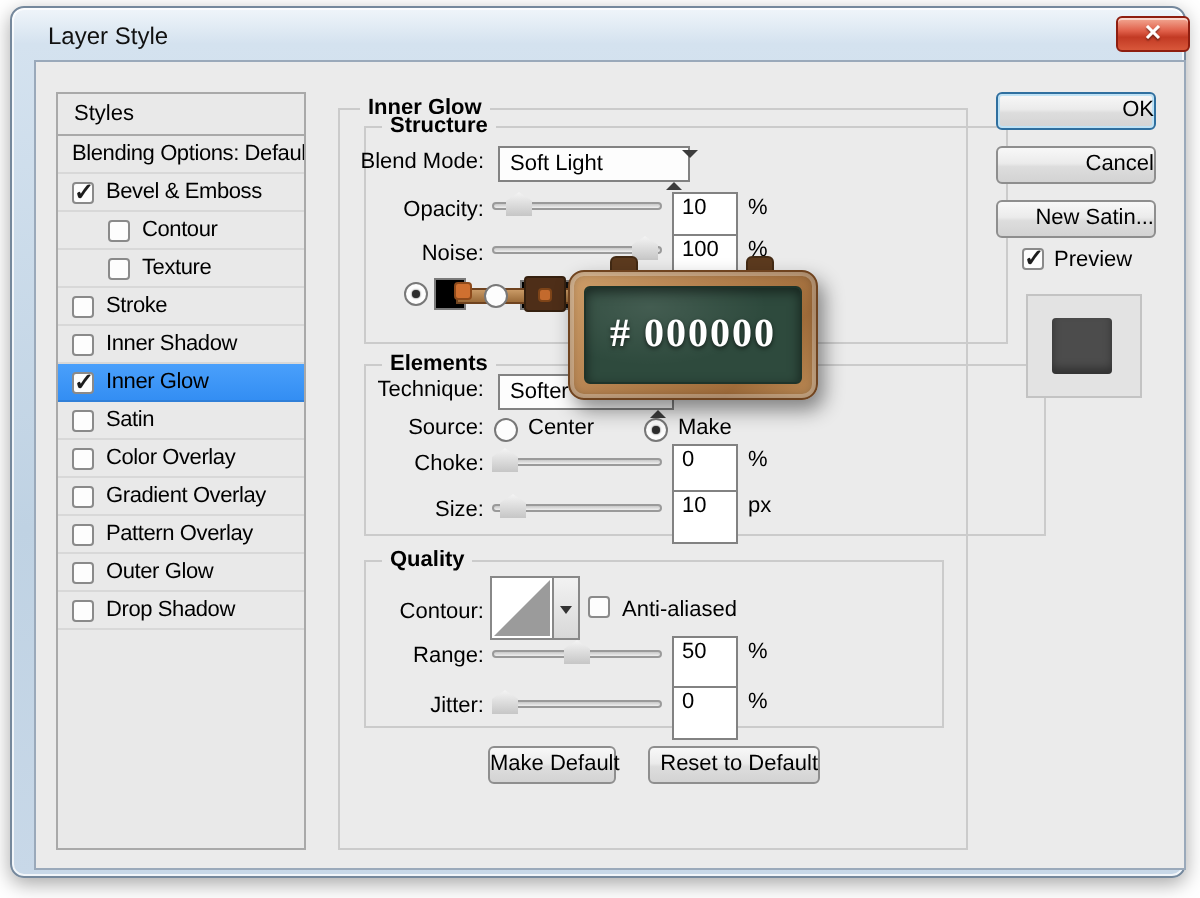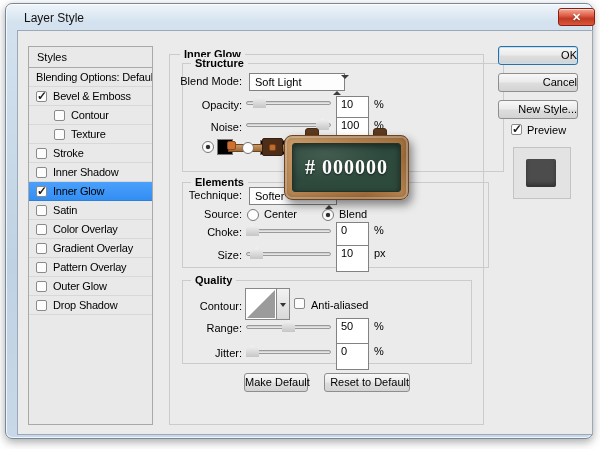--- a/index.html
+++ b/index.html
@@ -136,21 +136,21 @@
           <span class="slabel">Drop Shadow</span>
         </div>
       </div>
 
     <div class="fs" style="left:163px;top:50px;width:315px;height:371px;">
       <span class="legend" style="left:10px;top:-7px;">Inner Glow</span>
     </div>
     <div class="fs" style="left:176px;top:59px;width:322px;height:109px;">
       <span class="legend" style="left:8px;top:-7px;">Structure</span>
     </div>
-    <div class="fs" style="left:176px;top:178px;width:307px;height:86px;">
+    <div class="fs" style="left:176px;top:178px;width:341px;height:86px;">
       <span class="legend" style="left:8px;top:-7px;">Elements</span>
     </div>
     <div class="fs" style="left:176px;top:276px;width:290px;height:84px;">
       <span class="legend" style="left:8px;top:-7px;">Quality</span>
     </div>
 
     <span class="lbl" style="left:126px;top:71px;">Blend Mode:</span>
     <div class="combo" style="left:243px;top:69px;width:96px;">
       <span>Soft Light</span>
       <span class="stepper"><span class="up"></span><span class="dn"></span></span>
@@ -180,21 +180,21 @@
     <span class="lbl" style="left:126px;top:185px;">Technique:</span>
     <div class="combo" style="left:243px;top:183px;width:88px;">
       <span>Softer</span>
       <span class="stepper"><span class="up"></span><span class="dn"></span></span>
     </div>
 
     <span class="lbl" style="left:126px;top:204px;">Source:</span>
     <div class="radio" style="left:241px;top:205px;"></div>
     <span class="rlabel" style="left:258px;top:204px;">Center</span>
     <div class="radio sel" style="left:316px;top:205px;"></div>
-    <span class="rlabel" style="left:333px;top:204px;">Blend</span>
+    <span class="rlabel" style="left:333px;top:204px;">Make</span>
 
     <span class="lbl" style="left:126px;top:222px;">Choke:</span>
     <div class="trackwrap" style="left:240px;top:220px;">
       <div class="track"></div>
       <div class="thumb" style="left: 0px;"></div>
     </div>
     <div class="val" style="left:330px;top:218px;">0</div>
     <span class="unit" style="left:368px;top:220px;">%</span>
 
     <span class="lbl" style="left:126px;top:245px;">Size:</span>
@@ -225,21 +225,21 @@
       <div class="thumb" style="left: 0px;"></div>
     </div>
     <div class="val" style="left:330px;top:339px;">0</div>
     <span class="unit" style="left:368px;top:341px;">%</span>
 
     <div class="btn" style="left:238px;top:369px;width:64px;">Make Default</div>
     <div class="btn" style="left:318px;top:369px;width:86px;">Reset to Default</div>
 
     <div class="btn default" style="left:492px;top:42px;width:80px;">OK</div>
     <div class="btn" style="left:492px;top:69px;width:80px;">Cancel</div>
-    <div class="btn" style="left:492px;top:96px;width:80px;">New Style...</div>
+    <div class="btn" style="left:492px;top:96px;width:80px;">New Satin...</div>
     <div class="cb checked" style="position:absolute;left:505px;top:120px;"></div>
     <span class="rlabel" style="left:521px;top:120px;">Preview</span>
     <div class="preview-box"></div>
     <div class="preview-sq"></div>
 
     <div class="arm-bar"></div>
     <div class="arm-pin"></div>
     <div class="arm-clamp"></div>
     <div class="arm-clamp-pin"></div>
     <div class="chalk-tab" style="left:299px;top:124px;"></div>

